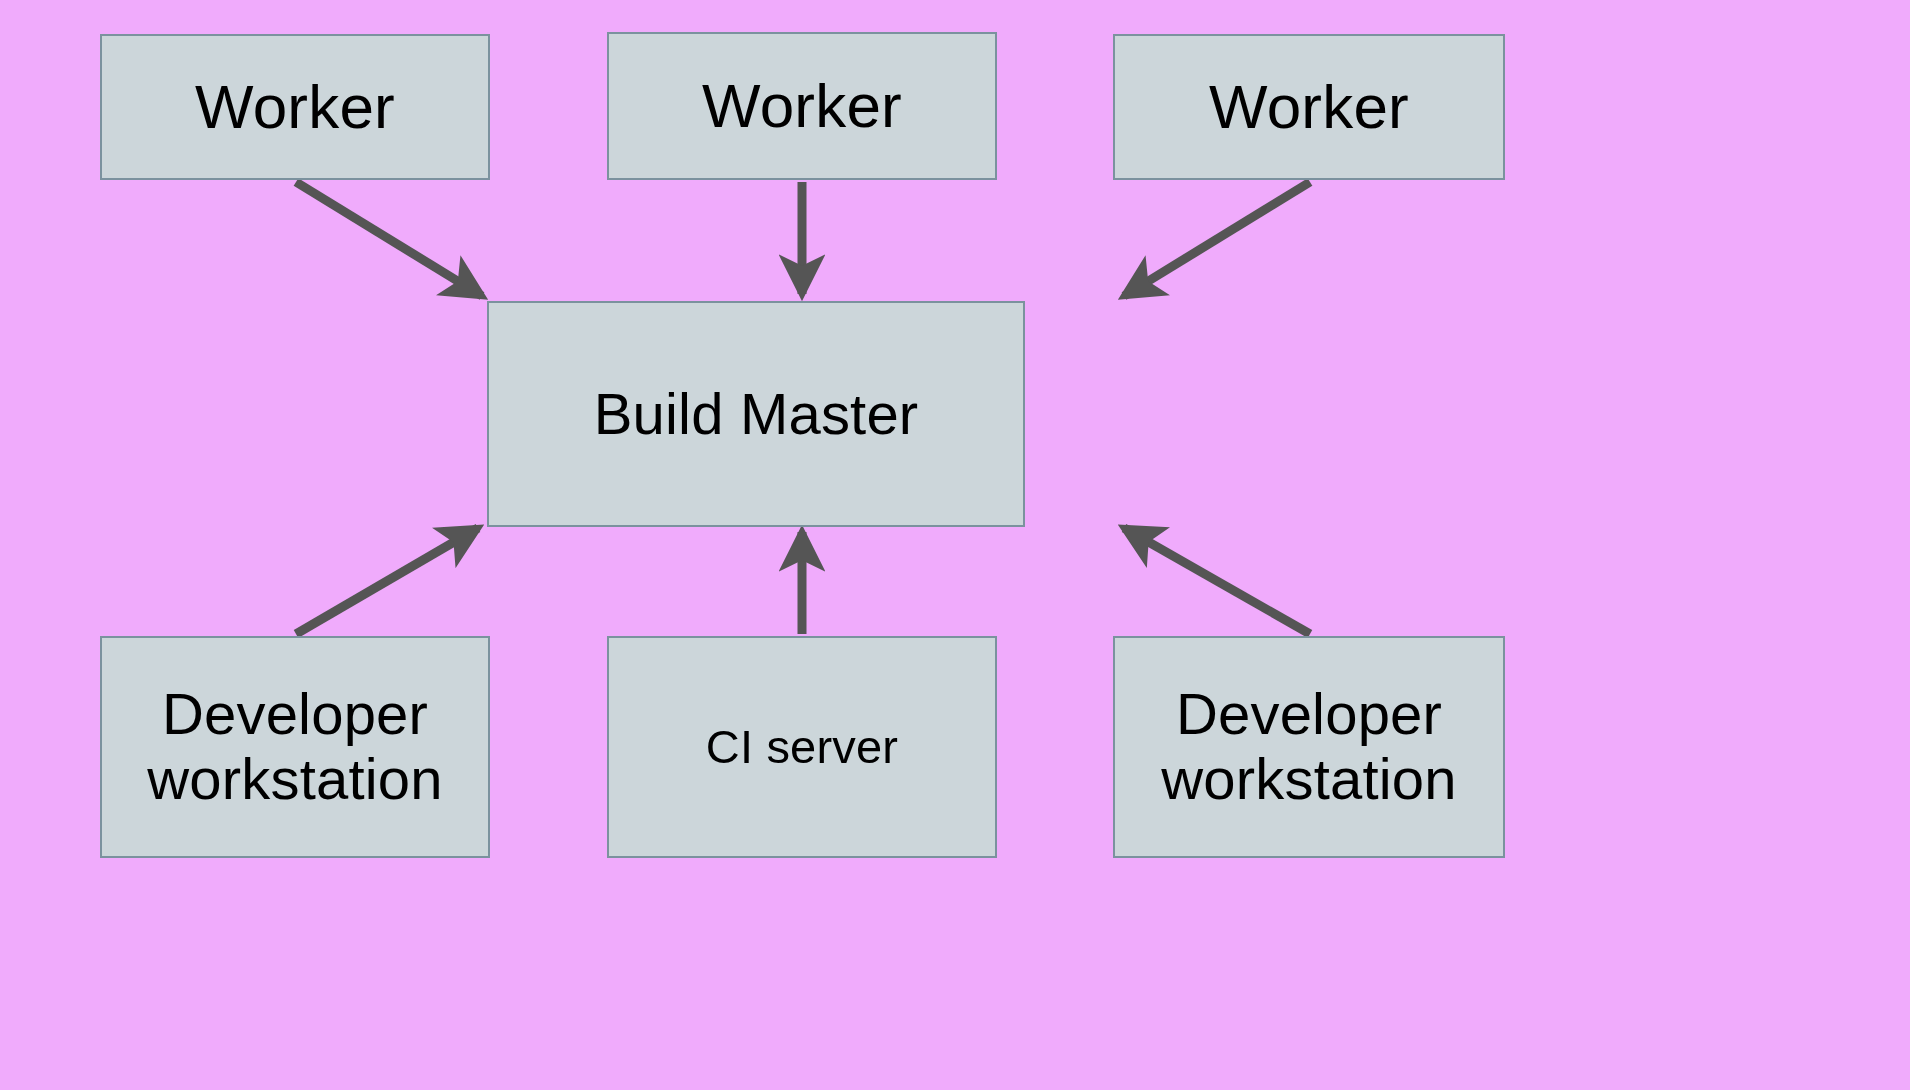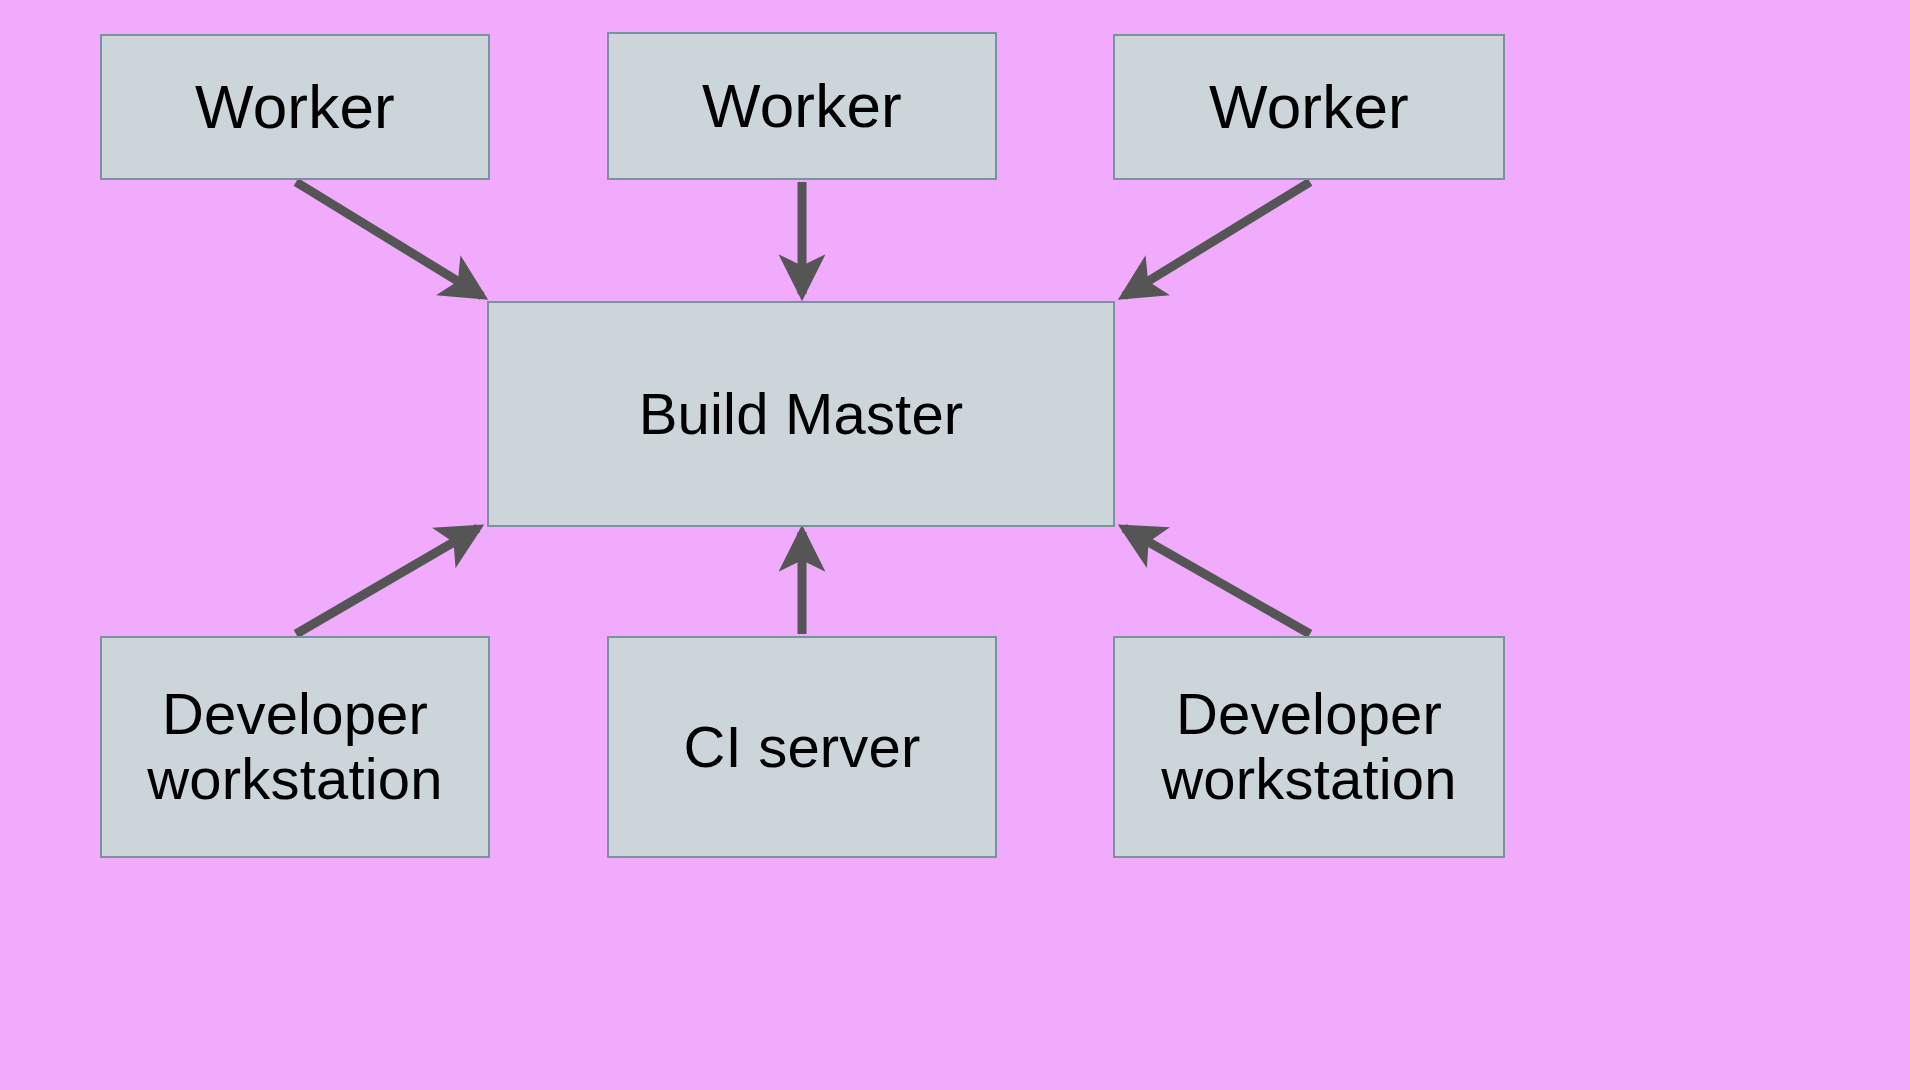--- a/index.html
+++ b/index.html
@@ -44,24 +44,24 @@
     width: 100%;
     padding: 0 6px;
     box-sizing: border-box;
     white-space: pre-line;
   }
   
   #node-worker-1 { left: 100px;  top: 34px;  width: 390px;  height: 146px; font-size: 62px; }
   #node-worker-2 { left: 607px;  top: 32px;  width: 390px;  height: 148px; font-size: 62px; }
   #node-worker-3 { left: 1113px; top: 34px;  width: 392px;  height: 146px; font-size: 62px; }
   
-  #node-build-master { left: 487px; top: 301px; width: 628px; height: 226px; font-size: 58px; }
+  #node-build-master { left: 487px; top: 301px; width: 538px; height: 226px; font-size: 58px; }
   
   #node-dev-1 { left: 100px;  top: 636px; width: 390px; height: 222px; font-size: 58px; }
-  #node-ci    { left: 607px;  top: 636px; width: 390px; height: 222px; font-size: 58px; }
+  #node-ci    { left: 607px;  top: 636px; width: 390px; height: 222px; font-size: 47px; }
   #node-dev-2 { left: 1113px; top: 636px; width: 392px; height: 222px; font-size: 58px; }
 </style>
 </head>
 <body>
 
 <div id="canvas">
 
   <svg id="edge-layer" viewBox="0 0 1910 1090" width="1910" height="1090" xmlns="http://www.w3.org/2000/svg">
     <defs>
       <marker id="arrowhead" markerWidth="5.2" markerHeight="5.2" refX="4.4" refY="2.6" orient="auto" markerUnits="strokeWidth">

